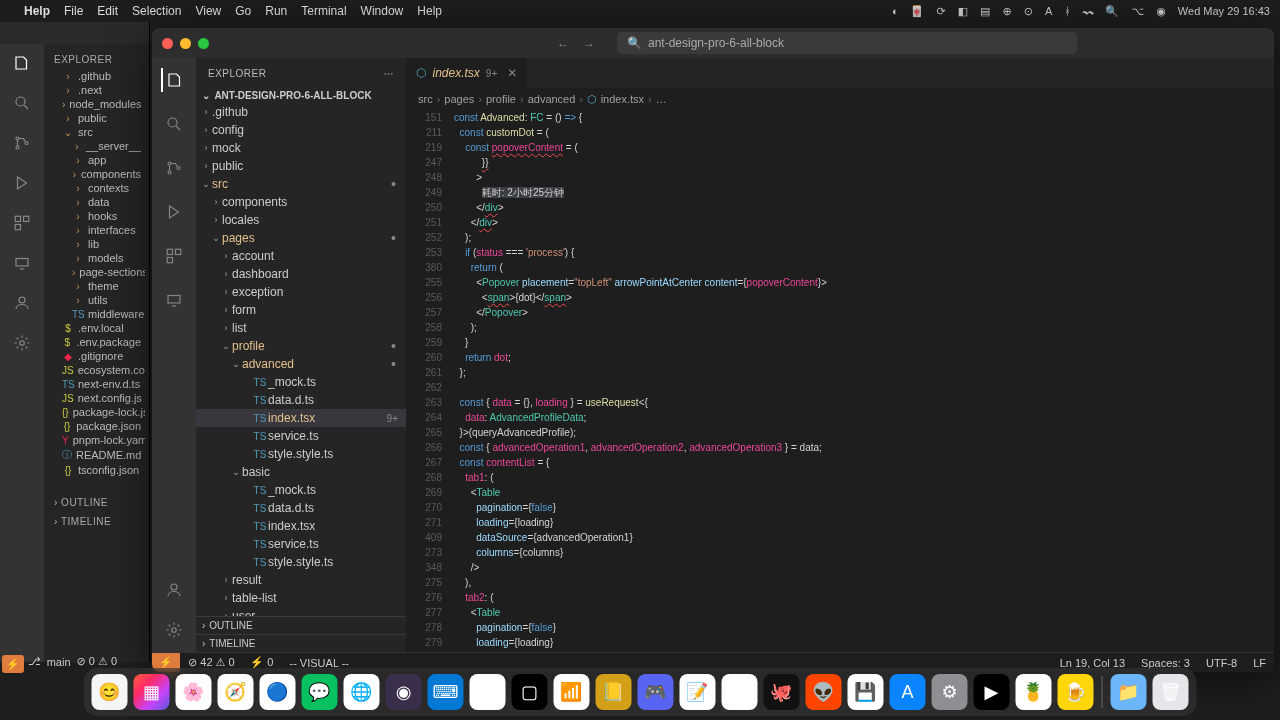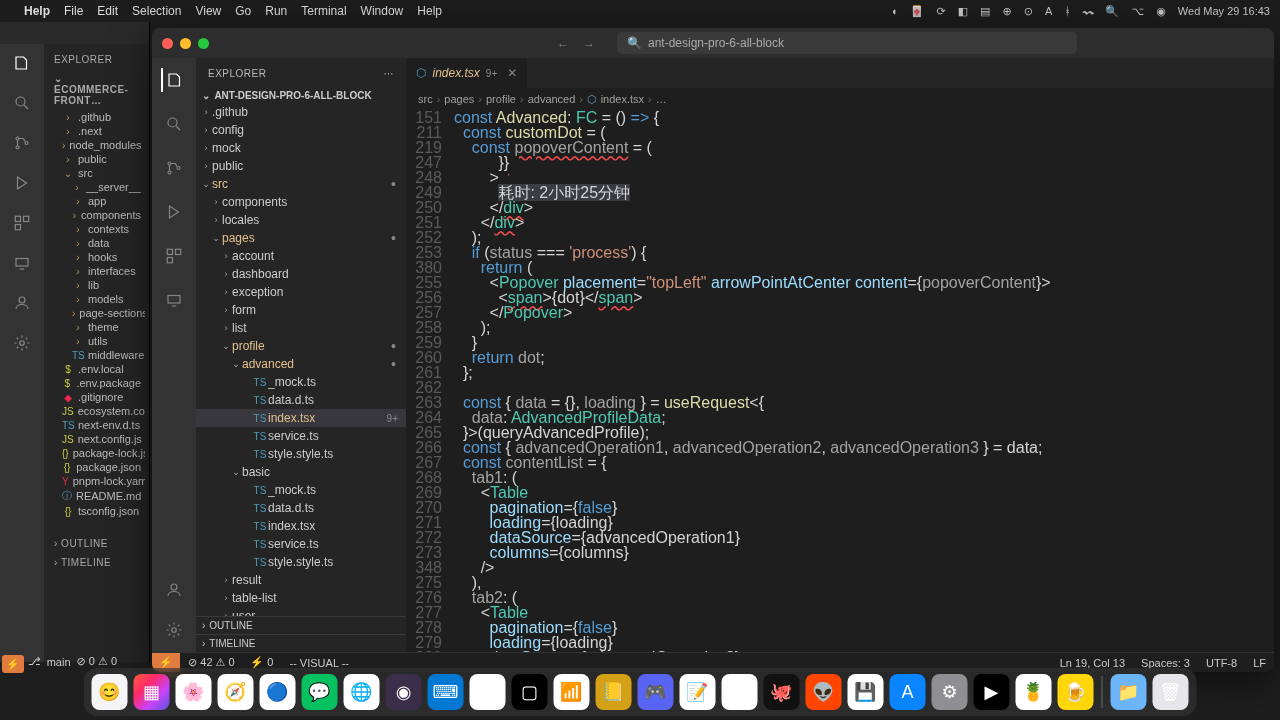--- a/index.html
+++ b/index.html
@@ -53,24 +53,24 @@
 
 .sidebar .footer-sec { border-top:1px solid #3a3a3a; padding:3px 6px; font-size:10px; color:#ccc; text-transform:uppercase; display:flex; align-items:center; gap:4px; }
 
 .editor { flex:1; display:flex; flex-direction:column; background:#1e1e1e; min-width:0; }
 .tabs { height:30px; background:#252526; display:flex; align-items:stretch; }
 .tab { display:flex; align-items:center; padding:0 10px; gap:6px; background:#1e1e1e; color:#e2c08d; font-size:12px; font-style:italic; border-right:1px solid #252526; }
 .tab .x { color:#888; font-style:normal; cursor:pointer; margin-left:4px; }
 .tab .mod { color:#888; font-style:normal; font-size:10px; }
 .crumbs { height:22px; display:flex; align-items:center; padding:0 12px; gap:4px; color:#a0a0a0; font-size:11px; }
 .crumbs .sep{color:#666}
-.code { flex:1; display:flex; font-family: Menlo, Consolas, monospace; font-size:16px; line-height:15px; overflow:hidden; }
+.code { flex:1; display:flex; font-family: Menlo, Consolas, monospace; font-size:10px; line-height:15px; overflow:hidden; }
 .gutter { width:48px; text-align:right; padding-right:12px; color:#5a5a5a; user-select:none; }
 .lines { flex:1; white-space:pre; color:#d4d4d4; position:relative; }
-.k{color:#569cd6}.s{color:#ce9178}.t{color:#4ec9b0}.p{color:#a3a3a3}.fn{color:#dcdcaa}.attr{color:#9cdcfe}
+.k{color:#569cd6}.s{color:#ce9178}.t{color:#4ec9b0}.p{color:#ec4899}.fn{color:#dcdcaa}.attr{color:#9cdcfe}
 .err{ text-decoration: underline wavy #f14c4c; text-underline-offset:2px; }
 
 .status { height:20px; background:#1e1e1e; border-top:1px solid #333; display:flex; align-items:center; font-size:11px; color:#ccc; }
 .status .seg { padding:0 8px; display:flex; align-items:center; gap:4px; height:100%; }
 .status .remote { background:#e07c3e; color:#fff; width:28px; justify-content:center; }
 .status .right { margin-left:auto; display:flex; }
 
 
 .orange-badge { position:absolute; left:2px; top:655px; width:22px; height:18px; background:#e07c3e; border-radius:3px; display:flex; align-items:center; justify-content:center; color:#fff; font-size:11px; }
 
@@ -162,21 +162,20 @@
       </div>
     <div class="ic">
         <svg viewBox="0 0 24 24">
           <circle cx="12" cy="12" r="3"></circle>
           <path d="M12 2v3M12 19v3M2 12h3M19 12h3M5 5l2 2M17 17l2 2M19 5l-2 2M5 19l2-2"></path>
         </svg>
       </div>
   </div>
   <div class="side">
     <div class="hdr">EXPLORER</div>
-    <div class="hdr" style="font-weight:600">⌄ <span>ECOMMERCE-FRONT…</span></div>
     <div id="bg-tree">
         <div class="item" style="padding-left: 14px;">
           <span class="fi c-folder">›</span>
           <span>.github</span>
         </div>
         <div class="item" style="padding-left: 14px;">
           <span class="fi c-folder">›</span>
           <span>.next</span>
         </div>
         <div class="item" style="padding-left: 14px;">
@@ -570,21 +569,21 @@
             <div>262</div>
             <div>263</div>
             <div>264</div>
             <div>265</div>
             <div>266</div>
             <div>267</div>
             <div>268</div>
             <div>269</div>
             <div>270</div>
             <div>271</div>
-            <div>272</div>
+            <div>409</div>
             <div>273</div>
             <div>348</div>
             <div>275</div>
             <div>276</div>
             <div>277</div>
             <div>278</div>
             <div>279</div>
             <div>280</div>
           </div>
         <div class="lines" id="lines"><div><span class="k">const</span> <span class="fn">Advanced</span>: <span class="t">FC</span> = () <span class="k">=&gt;</span> {</div><div>  <span class="k">const</span> <span class="fn">customDot</span> = (</div><div>    <span class="k">const</span> <span class="p err">popoverContent</span> = (</div><div>          <span class="err">}}</span></div><div>        &gt;</div><div>          <span style="background:#3a3d41">耗时: 2小时25分钟</span></div><div>        &lt;/<span class="t err">div</span>&gt;</div><div>      &lt;/<span class="t err">div</span>&gt;</div><div>    );</div><div>    <span class="k">if</span> (<span class="p">status</span> === <span class="s">'process'</span>) {</div><div>      <span class="k">return</span> (</div><div>        &lt;<span class="t">Popover</span> <span class="attr">placement</span>=<span class="s">"topLeft"</span> <span class="attr">arrowPointAtCenter</span> <span class="attr">content</span>={<span class="p">popoverContent</span>}&gt;</div><div>          &lt;<span class="t err">span</span>&gt;{dot}&lt;/<span class="t err">span</span>&gt;</div><div>        &lt;/<span class="t">Popover</span>&gt;</div><div>      );</div><div>    }</div><div>    <span class="k">return</span> <span class="p">dot</span>;</div><div>  };</div><div>&nbsp;</div><div>  <span class="k">const</span> { <span class="p">data</span> = {}, <span class="p">loading</span> } = <span class="fn">useRequest</span>&lt;{</div><div>    <span class="p">data</span>: <span class="t">AdvancedProfileData</span>;</div><div>  }&gt;(queryAdvancedProfile);</div><div>  <span class="k">const</span> { <span class="p">advancedOperation1</span>, <span class="p">advancedOperation2</span>, <span class="p">advancedOperation3</span> } = data;</div><div>  <span class="k">const</span> <span class="p">contentList</span> = {</div><div>    <span class="p">tab1</span>: (</div><div>      &lt;<span class="t">Table</span></div><div>        <span class="attr">pagination</span>={<span class="k">false</span>}</div><div>        <span class="attr">loading</span>={loading}</div><div>        <span class="attr">dataSource</span>={advancedOperation1}</div><div>        <span class="attr">columns</span>={columns}</div><div>      /&gt;</div><div>    ),</div><div>    <span class="p">tab2</span>: (</div><div>      &lt;<span class="t">Table</span></div><div>        <span class="attr">pagination</span>={<span class="k">false</span>}</div><div>        <span class="attr">loading</span>={loading}</div><div>        <span class="attr">dataSource</span>={advancedOperation2}</div></div>

